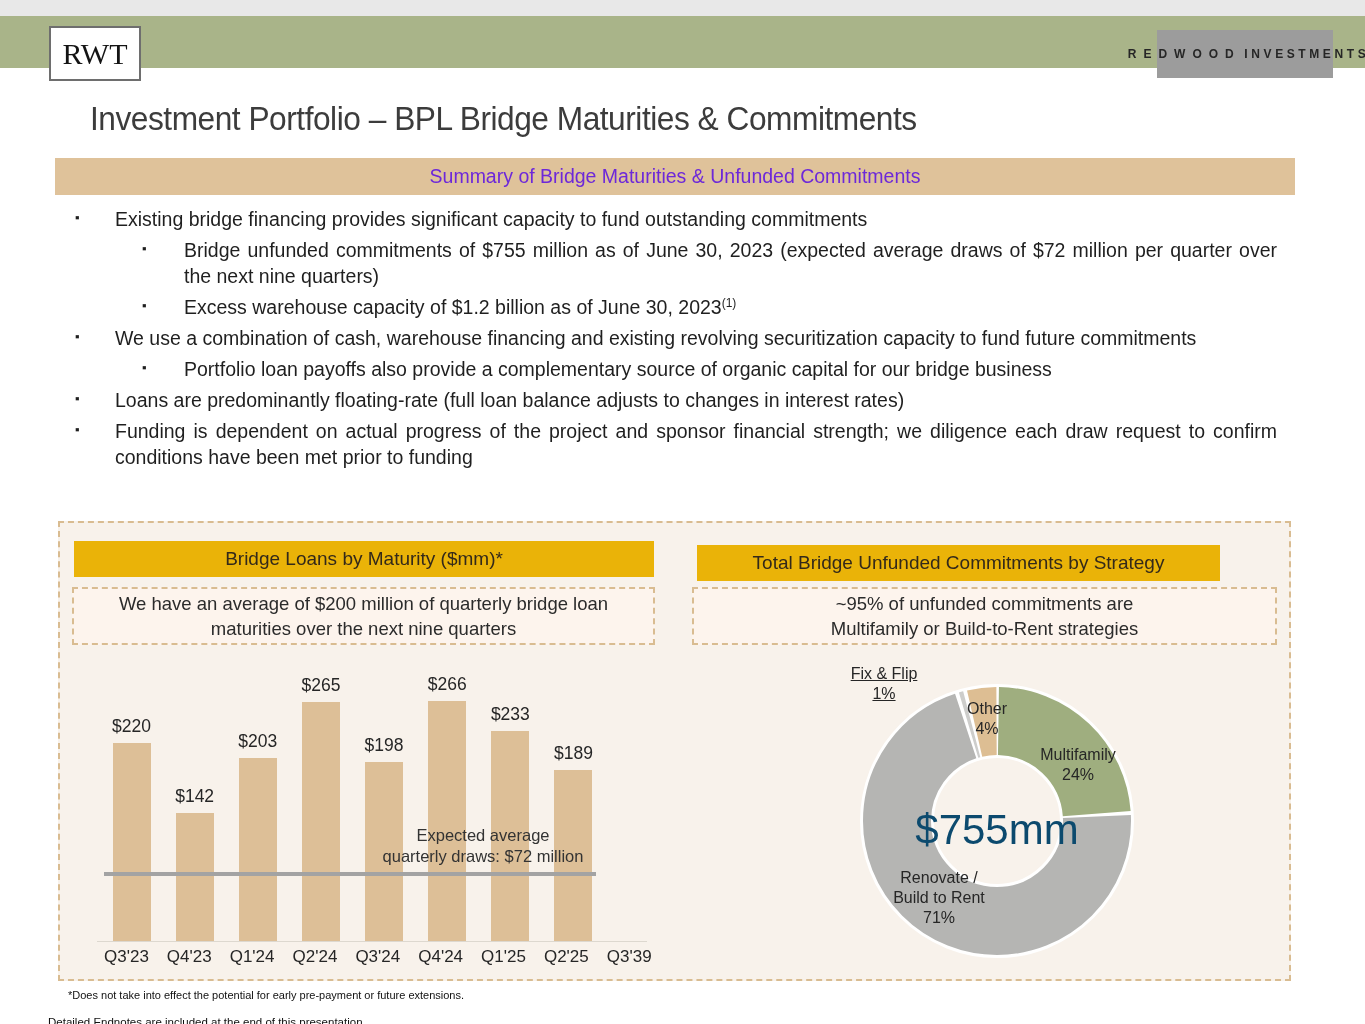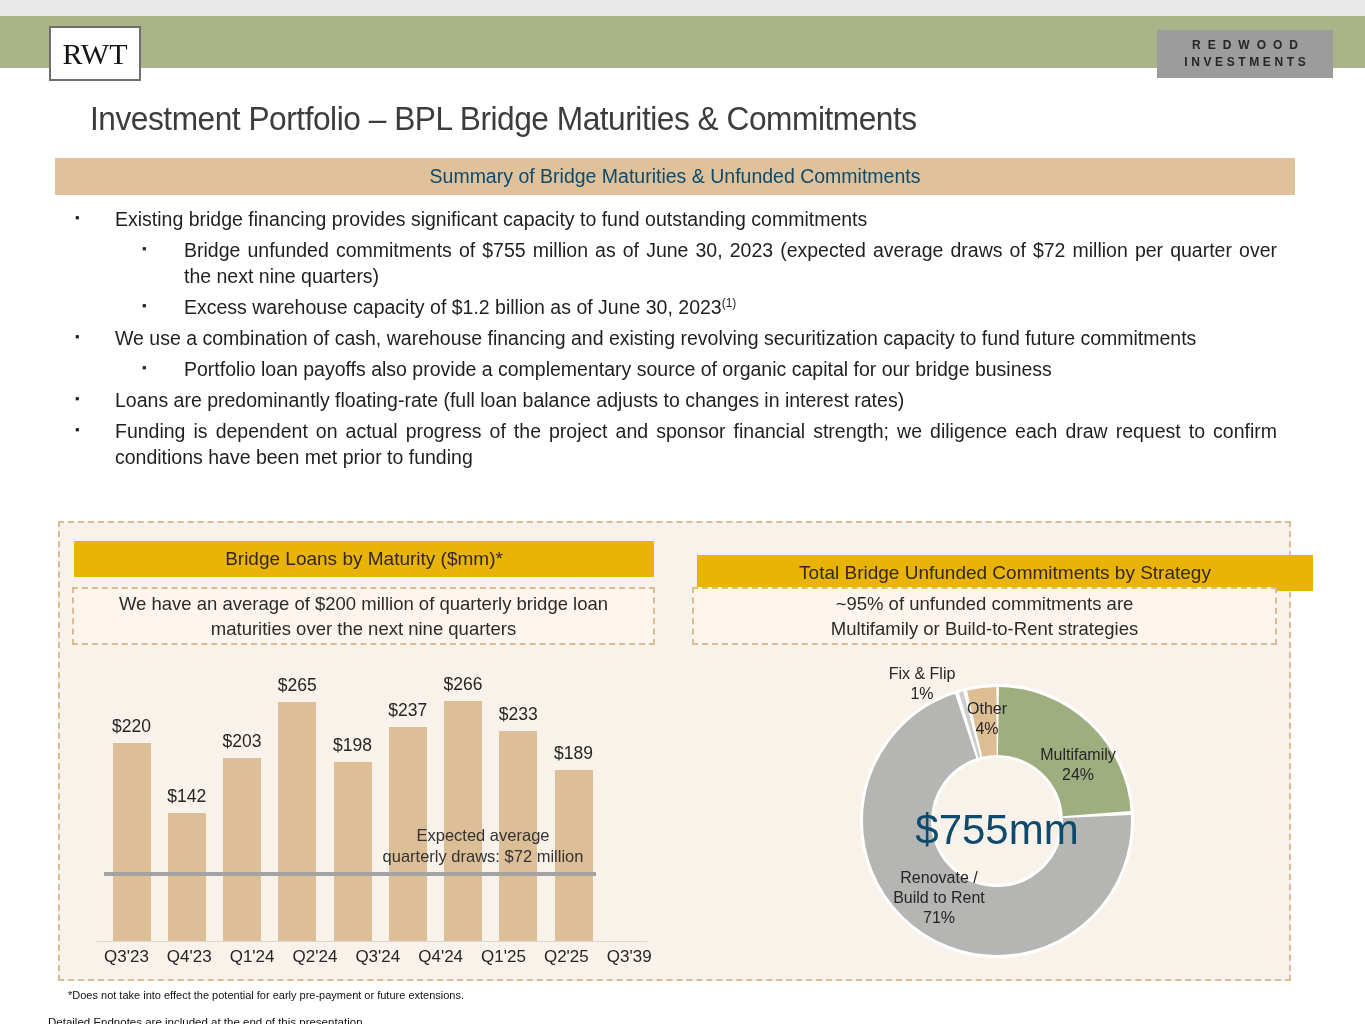--- a/index.html
+++ b/index.html
@@ -11,54 +11,54 @@
   }
   
   .topbar { position:absolute; left:0; top:0; width:100%; height:52px; background:#a9b489; }
   .rwt-box {
     position:absolute; left:49px; top:10px; width:92px; height:55px; background:#fff;
     border:2px solid #6e6e6e; display:flex; align-items:center; justify-content:center;
     font-family:"Liberation Serif", serif; font-size:30px; color:#141414; z-index:2;
   }
   .brand-box {
     position:absolute; left:1157px; top:14px; width:176px; height:48px; background:#9c9c9c;
-    display:flex; flex-direction:column; align-items:center; justify-content:center;
+    display:flex; flex-direction:row; align-items:center; justify-content:center;
     color:#262626; font-weight:bold; z-index:2; line-height:17px;
   }
   .brand-box .l1 { font-size:12px; letter-spacing:7px; text-indent:7px; }
   .brand-box .l2 { font-size:12px; letter-spacing:3.6px; text-indent:3.6px; }
   
   .title {
     position:absolute; left:90px; top:84px; font-size:33px; color:#3c3c3c;
     letter-spacing:-0.5px; white-space:nowrap; transform:scaleX(0.96); transform-origin:left center;
   }
   
   .summary {
     position:absolute; left:55px; top:142px; width:1240px; height:37px; background:#dfc29a;
-    display:flex; align-items:center; justify-content:center; font-size:19.5px; color:#0c4a6e;
+    display:flex; align-items:center; justify-content:center; font-size:19.5px; color:#6d28d9;
   }
   
   .bullets { position:absolute; left:75px; top:190px; width:1202px; font-size:19.5px; line-height:26px; color:#1f1f1f; }
   .b { position:relative; padding-left:40px; margin-bottom:5px; }
   .b.lvl2 { margin-left:67px; padding-left:42px; }
   .b .bm { position:absolute; left:0; top:-1px; font-size:13px; color:#1f1f1f; }
   .b p { margin:0; }
   .b.just p { text-align:justify; }
   .b sup { font-size:12px; line-height:0; }
   
   .charts {
     position:absolute; left:58px; top:505px; width:1233px; height:460px;
     background:#f8f2eb; border:2px dashed #d9bc91;
   }
   .hdr {
     position:absolute; height:36px; background:#eab308; display:flex; align-items:center;
     justify-content:center; font-size:19px; color:#33291a;
   }
   #hdr-left  { left:14px;  top:18px; width:580px; }
-  #hdr-right { left:637px; top:32px; width:616px; }
+  #hdr-right { left:637px; top:22px; width:523px; }
   .callout {
     position:absolute; height:58px; background:#fdf4ed; border:2px dashed #d9bc91;
     display:flex; align-items:center; justify-content:center; text-align:center;
     font-size:18.5px; line-height:25px; color:#2b2b2b; white-space:pre-line;
   }
   #co-left  { left:12px;  top:64px; width:583px; }
   #co-right { left:632px; top:64px; width:585px; }
   
   #plot { position:absolute; left:37px; top:141px; width:550px; height:278px; border-bottom:1px solid #ddd8cf; }
   #bars { position:absolute; left:7px; bottom:0; width:497px; height:100%;
@@ -67,21 +67,21 @@
   .vlabel { font-size:17.5px; color:#262626; margin-bottom:6px; white-space:nowrap; }
   .bar { width:38px; }
   #refline { position:absolute; left:7px; bottom:64px; width:492px; height:4px; background:#a3a3a3; z-index:3; }
   #refnote { position:absolute; right:48px; bottom:74px; width:232px; text-align:center;
              font-size:16.5px; line-height:21px; color:#333; white-space:pre-line; z-index:4; }
   #cats { position:absolute; left:44px; top:424px; width:497px; display:flex; justify-content:space-between;gap:18px; }
   .cat { width:55px; text-align:center; font-size:17px; color:#262626; white-space:nowrap; }
   
   #donut { position:absolute; left:787px; top:148px; width:300px; height:300px; }
   .dlab { position:absolute; text-align:center; color:#262626; font-size:16px; line-height:20px; white-space:pre-line; z-index:2; }
-  #dlab-fixflip { left:802px; top:141px; width:120px; }
+  #dlab-fixflip { left:764px; top:141px; width:120px;text-decoration:underline; }
   #dlab-other   { left:877px; top:176px; width:100px; }
   #dlab-multi   { left:958px; top:222px; width:120px; }
   #dlab-reno    { left:809px; top:345px; width:140px; }
   #dcenter      { left:842px; top:287px; width:190px; font-size:42px; line-height:40px; color:#0c4a6e; }
   
   #fn1 { position:absolute; left:68px; top:973px; font-size:11px; color:#111; }
   #fn2 { position:absolute; left:48px; top:1000px; font-size:11.5px; color:#111; }
   #pagenum { position:absolute; left:1312px; top:1026px; font-size:15px; color:#999; }
   #bottomstrip { position:absolute; left:0; bottom:0; width:100%; height:12px; background:#fcefe2; }
 </style>
@@ -160,24 +160,20 @@
             <div class="vlabel">$203</div>
             <div class="bar" style="height: 183px; background: rgb(221, 191, 151);"></div>
           </div>
           <div class="col">
             <div class="vlabel">$265</div>
             <div class="bar" style="height: 239px; background: rgb(221, 191, 151);"></div>
           </div>
           <div class="col">
             <div class="vlabel">$198</div>
             <div class="bar" style="height: 179px; background: rgb(221, 191, 151);"></div>
-          </div>
-          <div class="col">
-            <div class="vlabel">$237</div>
-            <div class="bar" style="height: 214px; background: rgb(221, 191, 151);"></div>
           </div>
           <div class="col">
             <div class="vlabel">$266</div>
             <div class="bar" style="height: 240px; background: rgb(221, 191, 151);"></div>
           </div>
           <div class="col">
             <div class="vlabel">$233</div>
             <div class="bar" style="height: 210px; background: rgb(221, 191, 151);"></div>
           </div>
           <div class="col">

